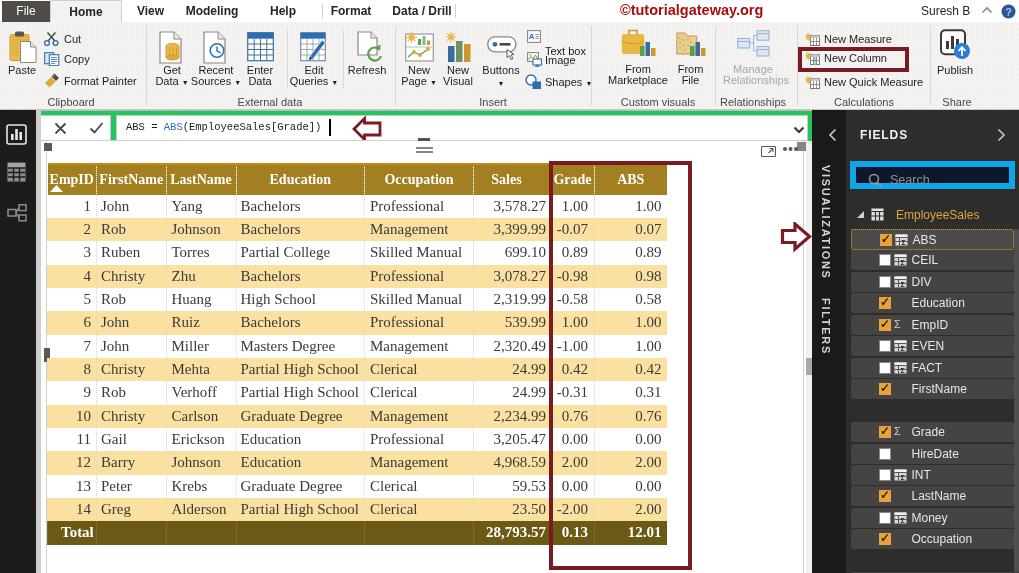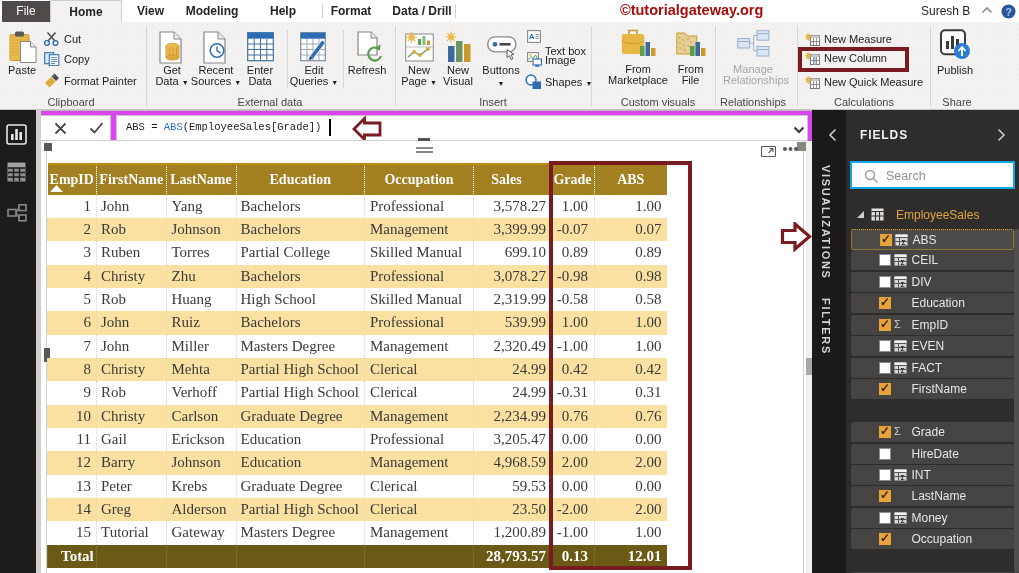--- a/index.html
+++ b/index.html
@@ -16,21 +16,21 @@
   #user { top:4px; left:921px; font-size:12px; color:#252423; }
   
   #ribbon { left:0; top:22px; width:1019px; height:88px; background:#f3f2f1; background-image:radial-gradient(circle, #e9e7e5 0.7px, rgba(0,0,0,0) 0.9px); background-size:5px 5px; border-bottom:1px solid #c8c6c4; }
   .gsep { position:absolute; top:4px; width:1px; height:80px; background:#d8d6d4; }
   .gseps { position:absolute; top:8px; width:1px; height:58px; background:#dcdad8; }
   .glabel { position:absolute; top:74px; font-size:11px; color:#494745; text-align:center; }
   .biglabel { position:absolute; font-size:11px; color:#1e1d1c; text-align:center; line-height:11.5px; }
   .smlabel { position:absolute; font-size:11px; color:#1e1d1c; white-space:nowrap;text-align:right; }
   .gray { color:#a8a6a4 !important; }
   
-  #fbar { left:0; top:110px; width:1019px; height:31px; background:#d946ef; border-top:1px solid #bdbbb9; }
+  #fbar { left:0; top:110px; width:1019px; height:31px; background:#22c55e; border-top:1px solid #bdbbb9; }
   #fbox1 { position:absolute; left:40px; top:4px; width:71px; height:26px; background:#fff; border:1px solid #c8c8c8; }
   #fbox2 { position:absolute; left:116px; top:4px; width:692px; height:26px; background:#fff; border:1px solid #c8c8c8; }
   #ftext { position:absolute; left:9px; top:5px; font-family:"Liberation Mono", monospace; font-size:10.5px; color:#201f1e; white-space:pre; }
   
   #sidebar { left:0; top:110px; width:36px; height:463px; background:#1d1c1b; }
   #gutter { left:36px; top:110px; width:5px; height:463px; background:#cfcecd; }
   
   #page { left:41px; top:141px; width:765px; height:432px; background:#fff; }
   #vframe { left:46px; top:140px; width:758px; height:433px; border:1px solid #d0d0d0; border-bottom:none; }
   
@@ -46,21 +46,21 @@
   tr.total td { background:#6a5a15; color:#fff; font-weight:700; border-left:1px solid #7d6c28; }
   
   .redbox { position:absolute; border:4px solid #7a1a21; }
   
   #scrolltrack { left:806px; top:141px; width:6px; height:432px; background:#f1f1f1; }
   #scrollthumb { left:806px; top:358px; width:6px; height:17px; background:#a9a8a7; }
   #visstrip { left:812px; top:110px; width:34px; height:463px; background:#1b1a19; }
   .vtext { position:absolute; left:8px; color:#d4d3d2; font-size:11px; font-weight:600; letter-spacing:1.7px; writing-mode:vertical-lr; }
   #fieldspanel { left:846px; top:110px; width:173px; height:463px; background:#2f2d2c; }
   #ftitle { position:absolute; left:14px; top:18px; color:#f2f2f2; font-size:12px; font-weight:600; letter-spacing:0.9px; }
-  #searchbox { position:absolute; left:4px; top:51px; width:165px; height:28px; background:#ffffff; border:2px solid #0ea5e9; }
+  #searchbox { position:absolute; left:4px; top:51px; width:165px; height:28px; background:#0f172a; border:6px solid #0ea5e9; }
   .frow { position:absolute; left:5px; width:163px; height:20px; background:#454443; border-radius:2px; }
   .frow .cb { position:absolute; left:28px; top:4px; width:12px; height:12px; }
   .cb.on { background:#e9a23b; }
   .cb.off { background:#fff; border:1px solid #8a8a8a; }
   .cb.on:after { content:"\2713"; position:absolute; left:1px; top:-2px; font-size:12px; font-weight:700; color:#332a10; }
   .frow .fname { position:absolute; left:60.5px; top:3px; font-size:12px; color:#e6e6e6; }
   .frow .sigma { position:absolute; left:43px; top:3px; font-size:11px; color:#cfcfcf; }
 </style>
 </head>
 <body>
@@ -509,30 +509,20 @@
   <tr class="alt">
         <td class="num" style="padding-right:5px">14</td>
         <td style="padding-left:4px">Greg</td>
         <td style="padding-left:5px">Alderson</td>
         <td style="padding-left:4px">Partial High School</td>
         <td style="padding-left:5px">Clerical</td>
         <td class="num" style="padding-right:4px">23.50</td>
         <td class="num" style="padding-right:6px">-2.00</td>
         <td class="num" style="padding-right:5px">2.00</td>
       </tr>
-  <tr>
-        <td class="num" style="padding-right:5px">15</td>
-        <td style="padding-left:4px">Tutorial</td>
-        <td style="padding-left:5px">Gateway</td>
-        <td style="padding-left:4px">Masters Degree</td>
-        <td style="padding-left:5px">Management</td>
-        <td class="num" style="padding-right:4px">1,200.89</td>
-        <td class="num" style="padding-right:6px">-1.00</td>
-        <td class="num" style="padding-right:5px">1.00</td>
-      </tr>
   <tr class="total">
         <td style="padding-left:13px">Total</td>
         <td></td>
         <td></td>
         <td></td>
         <td></td>
         <td class="num" style="padding-right:4px">28,793.57</td>
         <td class="num" style="padding-right:6px">0.13</td>
         <td class="num" style="padding-right:5px">12.01</td>
       </tr>

